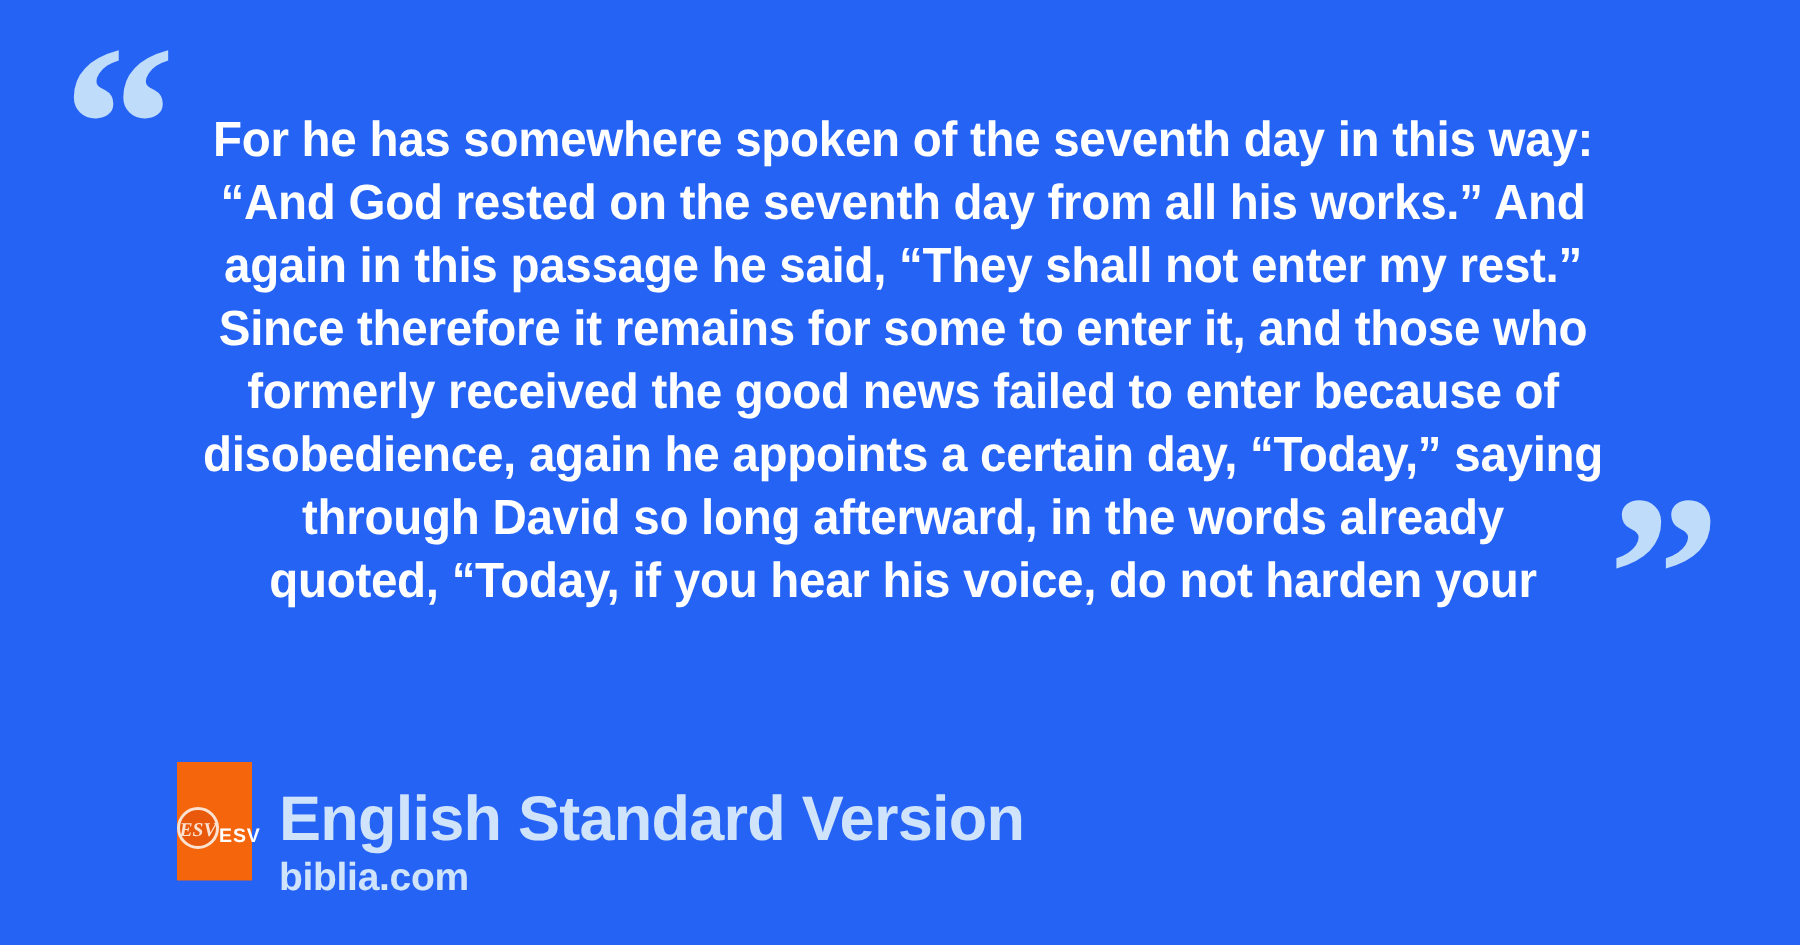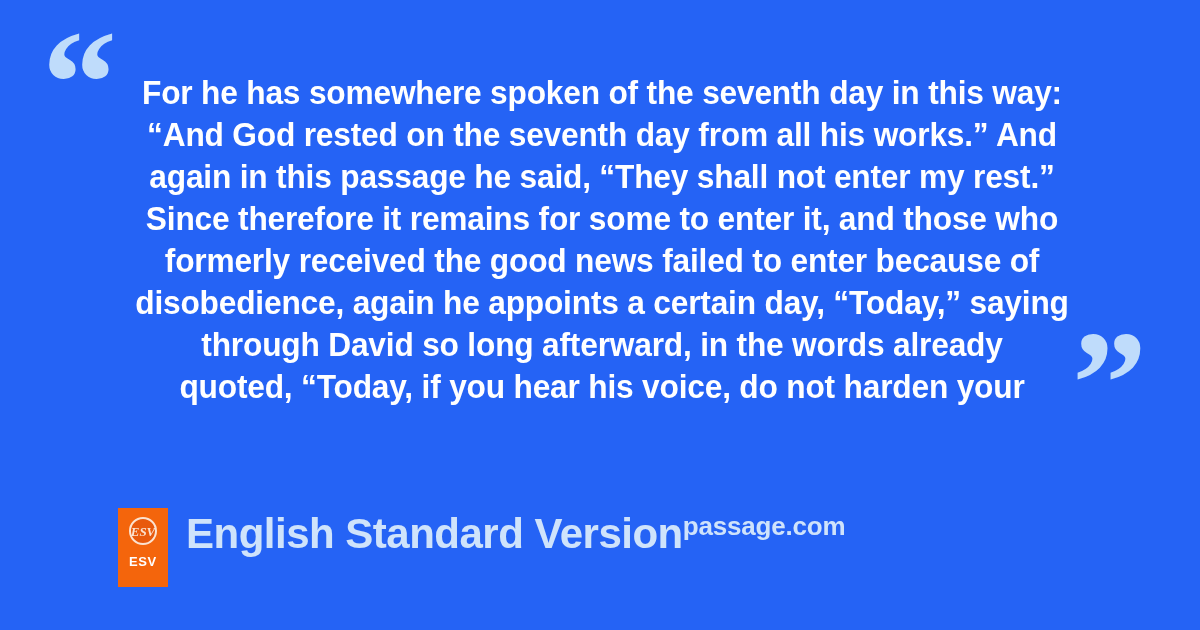--- a/index.html
+++ b/index.html
@@ -64,21 +64,21 @@
     align-items: flex-start;
   }
 
   #esv-logo {
     width: 50px;
     height: 79px;
     background: #f4650c;
     position: relative;
     flex: 0 0 auto;
     display: flex;
-    flex-direction: column;
+    flex-direction: row;
     align-items: center;
     justify-content: flex-start;
     padding-top: 9px;
     box-sizing: border-box;
     text-align: center;
   }
   #esv-seal {
     width: 28px;
     height: 28px;
     border-radius: 50%;
@@ -102,23 +102,24 @@
     font-family: "Liberation Sans", sans-serif;
     font-size: 13px;
     font-weight: 700;
     color: #ffffff;
     letter-spacing: 0.6px;
   }
 
   #footer-text {
     margin-left: 18px;
     display: flex;
-    flex-direction: row;
+    flex-direction: column;
     justify-content: flex-start;
     padding-top: 3px;
+    margin-top: 12px;
   }
   #footer-title {
     color: #cfe3fb;
     font-family: "Liberation Sans Narrow", "Liberation Sans", sans-serif;
     font-weight: 700;
     font-size: 42px;
     line-height: 46px;
     letter-spacing: -0.5px;
     white-space: nowrap;
   }
@@ -156,18 +157,18 @@
 
     <div id="esv-logo">
       <div id="esv-seal">
         <span id="esv-seal-inner">ESV</span>
       </div>
       <div id="esv-abbr">ESV</div>
     </div>
 
     <div id="footer-text">
       <div id="footer-title">English Standard Version</div>
-      <div id="footer-subtitle">passage.com</div>
+      <div id="footer-subtitle">biblia.com</div>
     </div>
 
   </div>
 
 </div>
 
 </body></html>

